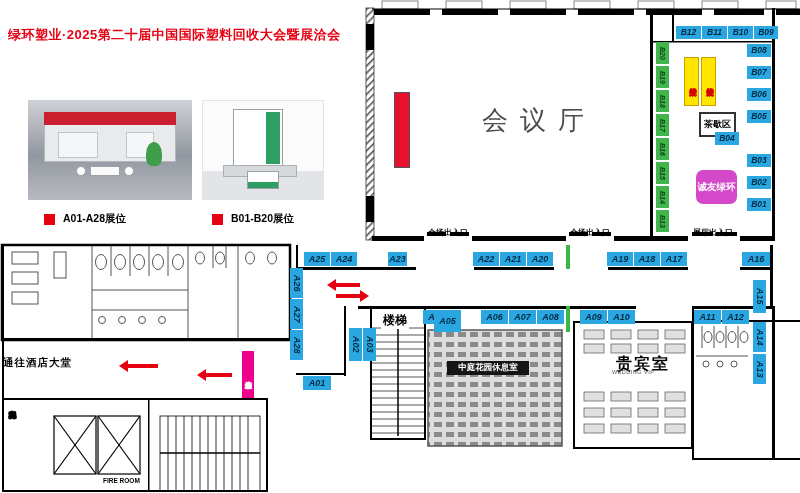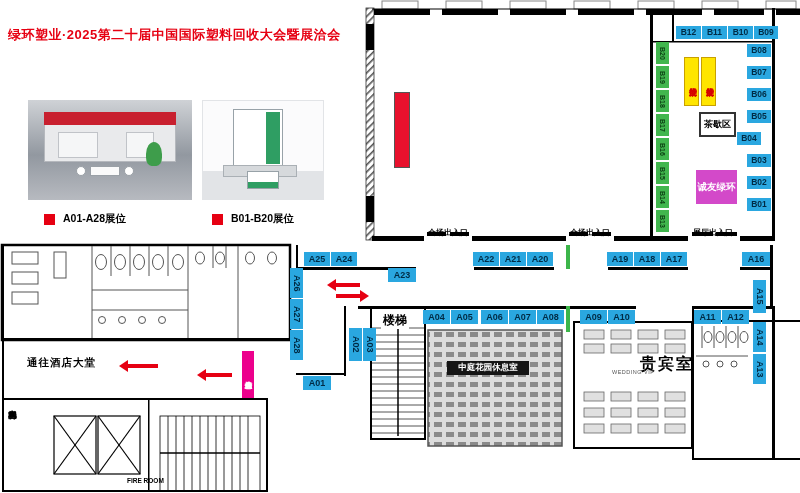--- a/index.html
+++ b/index.html
@@ -6,38 +6,38 @@
   body { font-family:"Liberation Sans", sans-serif; background:#fff; }
   #plan { position:relative; width:800px; height:493px; background:#fff; overflow:hidden; }
   #plan svg { position:absolute; left:0; top:0; }
   .title { position:absolute; left:8px; top:26px; width:370px; font-size:13px; font-weight:700; color:#e60012; letter-spacing:0.5px; }
   .meta { position:absolute; left:38px; top:78px; display:flex; gap:28px; font-size:11.5px; font-weight:700; color:#000; }
 
   .legend { position:absolute; display:flex; gap:8px; align-items:center; font-size:10.5px; font-weight:700; color:#000; }
   .sq { width:11px; height:11px; background:#e60012; display:inline-block; }
 
   .booth { position:absolute; background:#2aa7e0; color:#002b45; font-weight:700; font-size:9px;
-           display:flex; align-items:center; justify-content:center; line-height:1; }
+           display:flex; align-items:center; justify-content:center; line-height:1;font-style:italic; }
   .booth.v { writing-mode:vertical-rl; }
   .booth.g { background:#41b64e; font-size:7px; color:#0b3d12; }
   .booth.top { font-size:8.5px; }
 
   .stage { position:absolute; left:394px; top:92px; width:16px; height:76px; background:#e8112d; border:1px solid #555; }
   .hall-title { position:absolute; left:482px; top:103px; font-size:26px; color:#4d4d4d; letter-spacing:12px; }
   .exit { position:absolute; top:227px; font-size:8px; font-weight:700; color:#000; }
 
   .sponsor { position:absolute; width:15px; height:49px; background:#ffe500; border:1px solid #c8a000;
              color:#d60000; font-size:8px; font-weight:700; writing-mode:vertical-rl;
              display:flex; align-items:center; justify-content:center; }
   .tea { position:absolute; left:699px; top:112px; width:37px; height:25px; background:#fff; border:2px solid #333;
          font-size:9px; font-weight:700; display:flex; align-items:center; justify-content:center; }
   .special { position:absolute; left:696px; top:170px; width:41px; height:34px; background:#d349c9; color:#fff;
-             font-size:9.5px; font-weight:700; display:flex; align-items:center; justify-content:center; text-align:right; }
-
-  .lbl { position:absolute; color:#000; font-weight:700;padding-left:24px; }
+             font-size:9.5px; font-weight:700; display:flex; align-items:center; justify-content:center; text-align:right;border-radius:7px; }
+
+  .lbl { position:absolute; color:#000; font-weight:700; }
   .stairs-lbl { left:381px; top:312px; font-size:12px; background:#fff; padding:0 2px; }
   .lounge-lbl { position:absolute; left:447px; top:361px; width:82px; height:14px; background:#151515; color:#fff;
                 font-size:8.5px; font-weight:700; display:flex; align-items:center; justify-content:center; }
   .vip-lbl { left:616px; top:354px; font-size:16px; letter-spacing:2px; }
   .vip-sub { position:absolute; left:612px; top:369px; font-size:5.5px; color:#555; letter-spacing:0.5px; }
   .lobby-lbl { left:3px; top:356px; font-size:10.5px; letter-spacing:1px; }
   .infowall { position:absolute; left:242px; top:351px; width:12px; height:47px; background:#ec008c; color:#fff;
               font-size:7.5px; font-weight:700; writing-mode:vertical-rl; display:flex; align-items:center; justify-content:center; }
   .elev-lbl { position:absolute; left:7px; top:403px; height:74px; writing-mode:vertical-rl; font-size:8.5px; font-weight:700; }
   .fire-lbl { left:103px; top:477px; font-size:6.5px; }
@@ -309,67 +309,68 @@
   <div class="legend" style="left:44px;top:212px">
     <span class="sq"></span>
     <span>A01-A28展位</span>
   </div>
   <div class="legend" style="left:212px;top:212px">
     <span class="sq"></span>
     <span>B01-B20展位</span>
   </div>
 
   <div class="stage"></div>
+  <div class="hall-title">会议厅</div>
   <div class="exit" style="left:428px">会场出入口</div>
   <div class="exit" style="left:570px">会场出入口</div>
   <div class="exit" style="left:693px">展厅出入口</div>
 
   <div class="sponsor" style="left:684px;top:57px">赞助展位</div>
   <div class="sponsor" style="left:701px;top:57px">赞助展位</div>
   <div class="tea">茶歇区</div>
   <div class="special">诚友绿环</div>
 
   <div class="booth top" style="left:676px;top:26px;width:25px;height:13px">B12</div>
   <div class="booth top" style="left:702px;top:26px;width:25px;height:13px">B11</div>
   <div class="booth top" style="left:728px;top:26px;width:25px;height:13px">B10</div>
   <div class="booth top" style="left:754px;top:26px;width:24px;height:13px">B09</div>
 
   <div class="booth top" style="left:747px;top:44px;width:24px;height:13px">B08</div>
   <div class="booth top" style="left:747px;top:66px;width:24px;height:13px">B07</div>
   <div class="booth top" style="left:747px;top:88px;width:24px;height:13px">B06</div>
   <div class="booth top" style="left:747px;top:110px;width:24px;height:13px">B05</div>
-  <div class="booth top" style="left:737px;top:132px;width:24px;height:13px">B04</div>
+  <div class="booth top" style="left:715px;top:132px;width:24px;height:13px">B04</div>
   <div class="booth top" style="left:747px;top:154px;width:24px;height:13px">B03</div>
   <div class="booth top" style="left:747px;top:176px;width:24px;height:13px">B02</div>
   <div class="booth top" style="left:747px;top:198px;width:24px;height:13px">B01</div>
 
   <div class="booth g v" style="left:656px;top:42px;width:13px;height:22px">B20</div>
   <div class="booth g v" style="left:656px;top:66px;width:13px;height:22px">B19</div>
   <div class="booth g v" style="left:656px;top:90px;width:13px;height:22px">B18</div>
   <div class="booth g v" style="left:656px;top:114px;width:13px;height:22px">B17</div>
   <div class="booth g v" style="left:656px;top:138px;width:13px;height:22px">B16</div>
   <div class="booth g v" style="left:656px;top:162px;width:13px;height:22px">B15</div>
   <div class="booth g v" style="left:656px;top:186px;width:13px;height:22px">B14</div>
   <div class="booth g v" style="left:656px;top:210px;width:13px;height:22px">B13</div>
 
   <div class="booth" style="left:304px;top:252px;width:26px;height:14px">A25</div>
   <div class="booth" style="left:331px;top:252px;width:26px;height:14px">A24</div>
-  <div class="booth" style="left:388px;top:268px;width:28px;height:14px">A23</div>
+  <div class="booth" style="left:388px;top:252px;width:19px;height:14px">A23</div>
   <div class="booth" style="left:473px;top:252px;width:26px;height:14px">A22</div>
   <div class="booth" style="left:500px;top:252px;width:26px;height:14px">A21</div>
   <div class="booth" style="left:527px;top:252px;width:26px;height:14px">A20</div>
   <div class="booth" style="left:607px;top:252px;width:26px;height:14px">A19</div>
   <div class="booth" style="left:634px;top:252px;width:26px;height:14px">A18</div>
   <div class="booth" style="left:661px;top:252px;width:26px;height:14px">A17</div>
   <div class="booth" style="left:742px;top:252px;width:28px;height:14px">A16</div>
   <div class="booth v" style="left:753px;top:280px;width:13px;height:33px">A15</div>
   <div class="booth v" style="left:753px;top:322px;width:13px;height:30px">A14</div>
   <div class="booth v" style="left:753px;top:354px;width:13px;height:30px">A13</div>
   <div class="booth" style="left:423px;top:310px;width:27px;height:14px">A04</div>
-  <div class="booth" style="left:451px;top:310px;width:27px;height:14px">A05</div>
+  <div class="booth" style="left:434px;top:310px;width:27px;height:22px">A05</div>
   <div class="booth" style="left:481px;top:310px;width:27px;height:14px">A06</div>
   <div class="booth" style="left:509px;top:310px;width:27px;height:14px">A07</div>
   <div class="booth" style="left:537px;top:310px;width:27px;height:14px">A08</div>
   <div class="booth" style="left:580px;top:310px;width:27px;height:14px">A09</div>
   <div class="booth" style="left:608px;top:310px;width:27px;height:14px">A10</div>
   <div class="booth" style="left:694px;top:310px;width:27px;height:14px">A11</div>
   <div class="booth" style="left:722px;top:310px;width:27px;height:14px">A12</div>
   <div class="booth v" style="left:290px;top:268px;width:13px;height:30px">A26</div>
   <div class="booth v" style="left:290px;top:299px;width:13px;height:30px">A27</div>
   <div class="booth v" style="left:290px;top:330px;width:13px;height:30px">A28</div>

